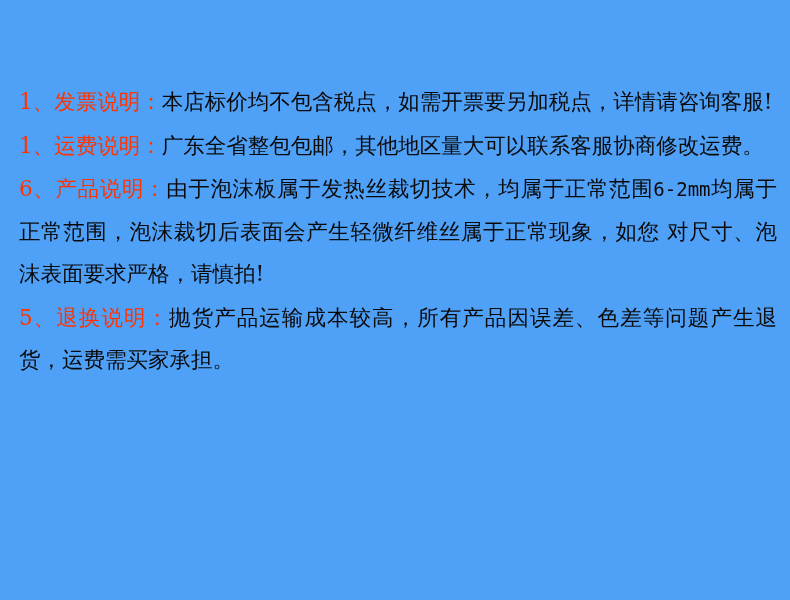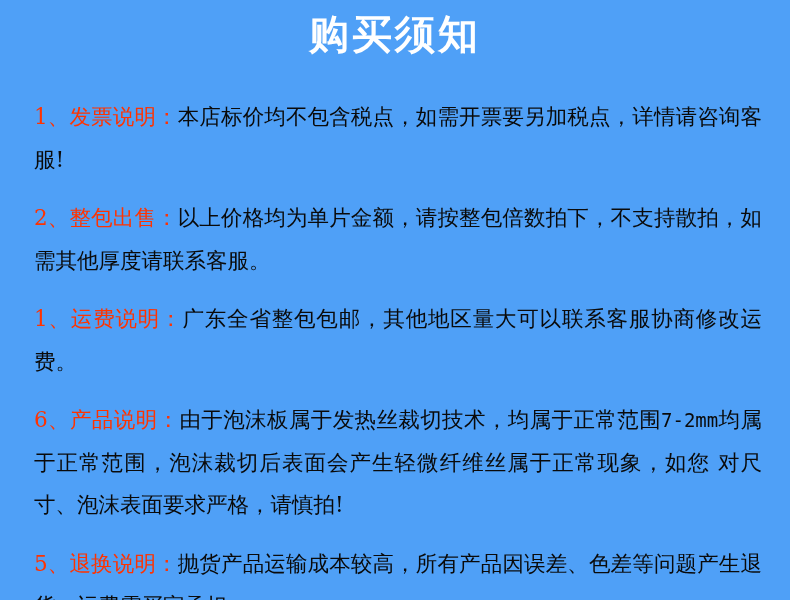--- a/index.html
+++ b/index.html
@@ -45,21 +45,21 @@
   }
 
   .notice-item {
     font-family: "DejaVu Serif", "Liberation Serif", serif;
     font-size: 21.5px;
     line-height: 42.5px;
     color: #0A0A0A;
     text-align: justify;
     text-justify: inter-character;
     word-break: break-all;
-    margin: 16px;
+    margin: 1px;
     padding: 0;
   }
 
   .notice-label {
     color: #FF3300;
     font-family: "DejaVu Serif", "Liberation Serif", serif;
   }
 
   .notice-text {
     color: #0A0A0A;
@@ -68,38 +68,34 @@
   .mono-measure {
     font-family: "DejaVu Sans Mono", "Liberation Mono", monospace;
     font-size: 19px;
   }
 </style>
 </head>
 <body>
 
 <div id="notice-card">
 
-  <div id="notice-title">购买须知</div>
 
   <div id="notice-body">
 
     <p class="notice-item">
       <span class="notice-label">1、发票说明：</span><span class="notice-text">本店标价均不包含税点，如需开票要另加税点，详情请咨询客服!</span>
     </p>
 
-    <p class="notice-item">
-      <span class="notice-label">2、整包出售：</span><span class="notice-text">以上价格均为单片金额，请按整包倍数拍下，不支持散拍，如需其他厚度请联系客服。</span>
-    </p>
 
     <p class="notice-item">
       <span class="notice-label">1、运费说明：</span><span class="notice-text">广东全省整包包邮，其他地区量大可以联系客服协商修改运费。</span>
     </p>
 
     <p class="notice-item">
-      <span class="notice-label">6、产品说明：</span><span class="notice-text">由于泡沫板属于发热丝裁切技术，均属于正常范围</span><span class="notice-text mono-measure">7-2mm</span><span class="notice-text">均属于正常范围，泡沫裁切后表面会产生轻微纤维丝属于正常现象，如您 对尺寸、泡沫表面要求严格，请慎拍!</span>
+      <span class="notice-label">6、产品说明：</span><span class="notice-text">由于泡沫板属于发热丝裁切技术，均属于正常范围</span><span class="notice-text mono-measure">6-2mm</span><span class="notice-text">均属于正常范围，泡沫裁切后表面会产生轻微纤维丝属于正常现象，如您 对尺寸、泡沫表面要求严格，请慎拍!</span>
     </p>
 
     <p class="notice-item">
       <span class="notice-label">5、退换说明：</span><span class="notice-text">抛货产品运输成本较高，所有产品因误差、色差等问题产生退货，运费需买家承担。</span>
     </p>
 
   </div>
 </div>
 
 </body></html>

